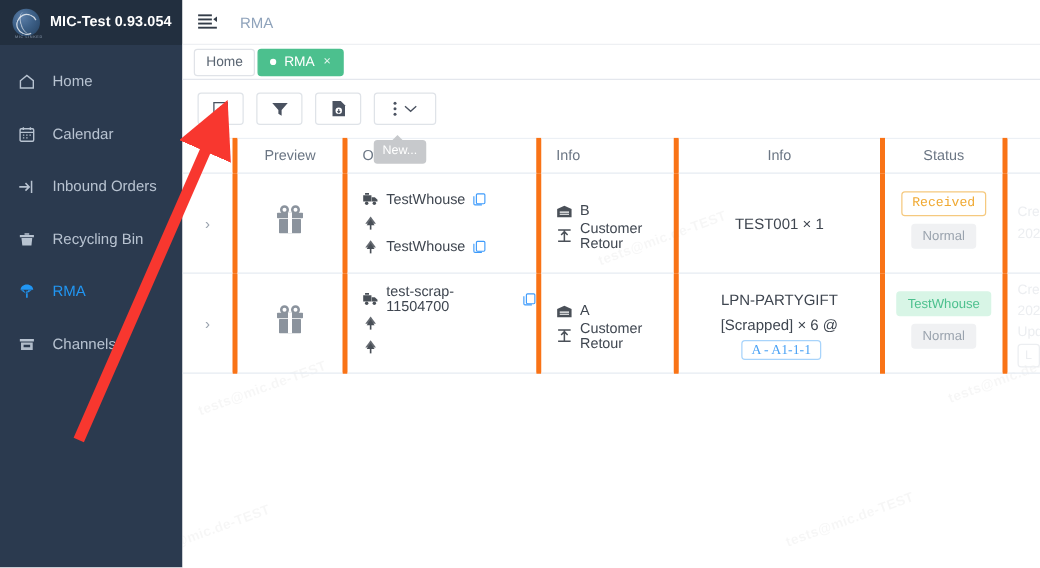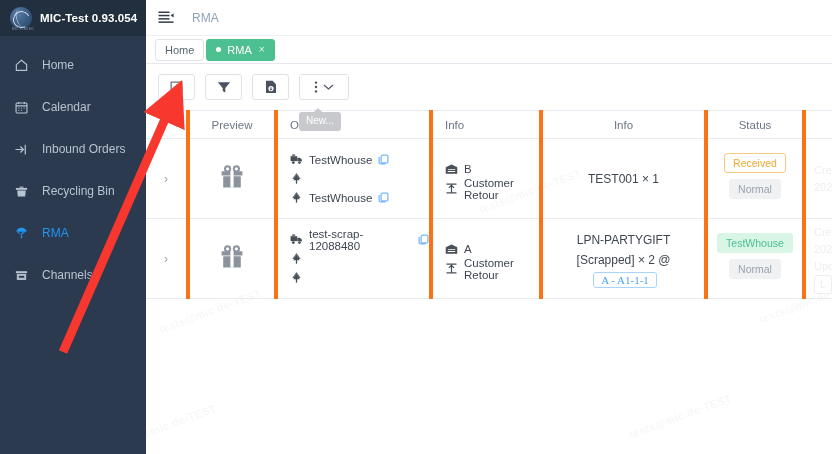--- a/index.html
+++ b/index.html
@@ -235,21 +235,21 @@
   }
 
   .badge {
     display: inline-block;
     font-size: 10.5px;
     padding: 2px 8px;
     border-radius: 3px;
     margin-bottom: 6px;
     line-height: 14px;
   }
-  .badge.received { color: #f0a932; background: #fff; border: 1px solid #f5c97f; }
+  .badge.received { color: #f0a932; background: #fff; border: 1px solid #f5c97f; font-family: Liberation Mono, monospace; }
   .badge.inbounded { color: #4cc08e; background: #d8f5e6; border: 1px solid #d8f5e6; }
   .badge.normal { color: #9aa3ae; background: #f0f1f3; border: 1px solid #f0f1f3; }
 
   .ghost-line { font-size: 11px; color: #eceef1; line-height: 17px; white-space: nowrap; }
   .ghost-chip {
     display: inline-block; border: 1px solid #eceef1; color: #eceef1;
     border-radius: 3px; padding: 0 5px; font-size: 10px;
   }
 
   
@@ -554,21 +554,21 @@
               <div class="ovline">
                 <span class="oico">
                     <svg width="13" height="13" viewBox="0 0 14 14" fill="currentColor">
                       <path d="M.6 3.4h7.1v5.4H.6z"></path>
                       <path d="M7.9 5.2h2.7l2.3 2.2v1.4H7.9z"></path>
                       <circle cx="3.6" cy="10.3" r="1.5"></circle>
                       <circle cx="10.2" cy="10.3" r="1.5"></circle>
                       <path d="M2.2 1.6h3.4v1.4H2.2z"></path>
                     </svg>
                   </span>
-                <span>test-scrap-12088480</span>
+                <span>test-scrap-11504700</span>
                 <span class="copy">
                     <svg width="11" height="11" viewBox="0 0 12 12" fill="none" stroke="currentColor" stroke-width="1">
                       <rect x="3.4" y="1.2" width="7.4" height="8.6" rx="1"></rect>
                       <path d="M8.2 10.8H2.2a1 1 0 0 1-1-1V3.3"></path>
                     </svg>
                   </span>
               </div>
               <div class="ovline">
                 <span class="oico">
                     <svg width="13" height="13" viewBox="0 0 14 14" fill="currentColor">
@@ -603,21 +603,21 @@
               <div class="infoline">
                 <span class="iico">
                     <svg width="13" height="13" viewBox="0 0 14 14" fill="none" stroke="currentColor" stroke-width="1.3">
                       <path d="M1.6 2.2h10.8M7 2.4v9.2M4.2 6.4L7 3.6l2.8 2.8M1.6 11.8h10.8"></path>
                     </svg>
                   </span>
                 <span>Customer Retour</span>
               </div>
             </td>
             <td class="c-item">
-              <span class="itemtxt">LPN-PARTYGIFT [Scrapped] × 2 @</span>
+              <span class="itemtxt">LPN-PARTYGIFT [Scrapped] × 6 @</span>
               <span class="loc-chip">A - A1-1-1</span>
             </td>
             <td class="c-stat">
               <div><span class="badge inbounded">TestWhouse</span></div>
               <div><span class="badge normal">Normal</span></div>
             </td>
             <td class="c-extra">
               <div class="ghost-line">Created</div>
               <div class="ghost-line">2025</div>
               <div class="ghost-line">Upd</div>

